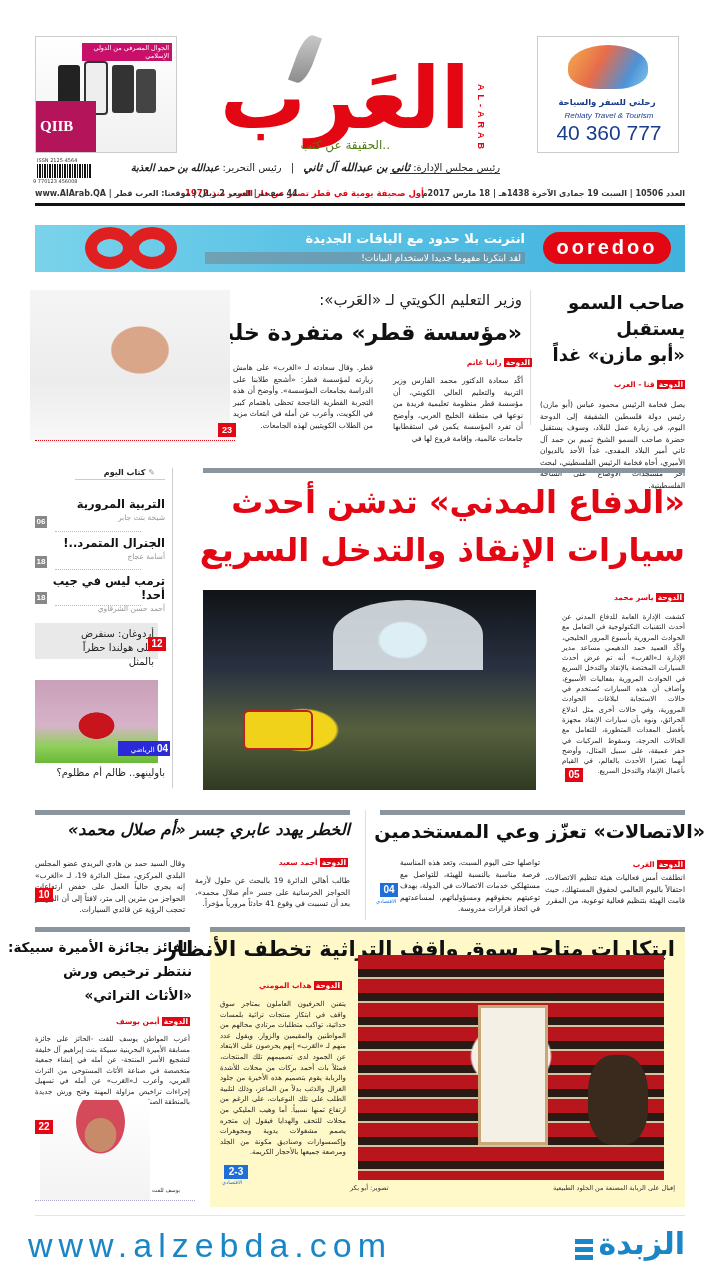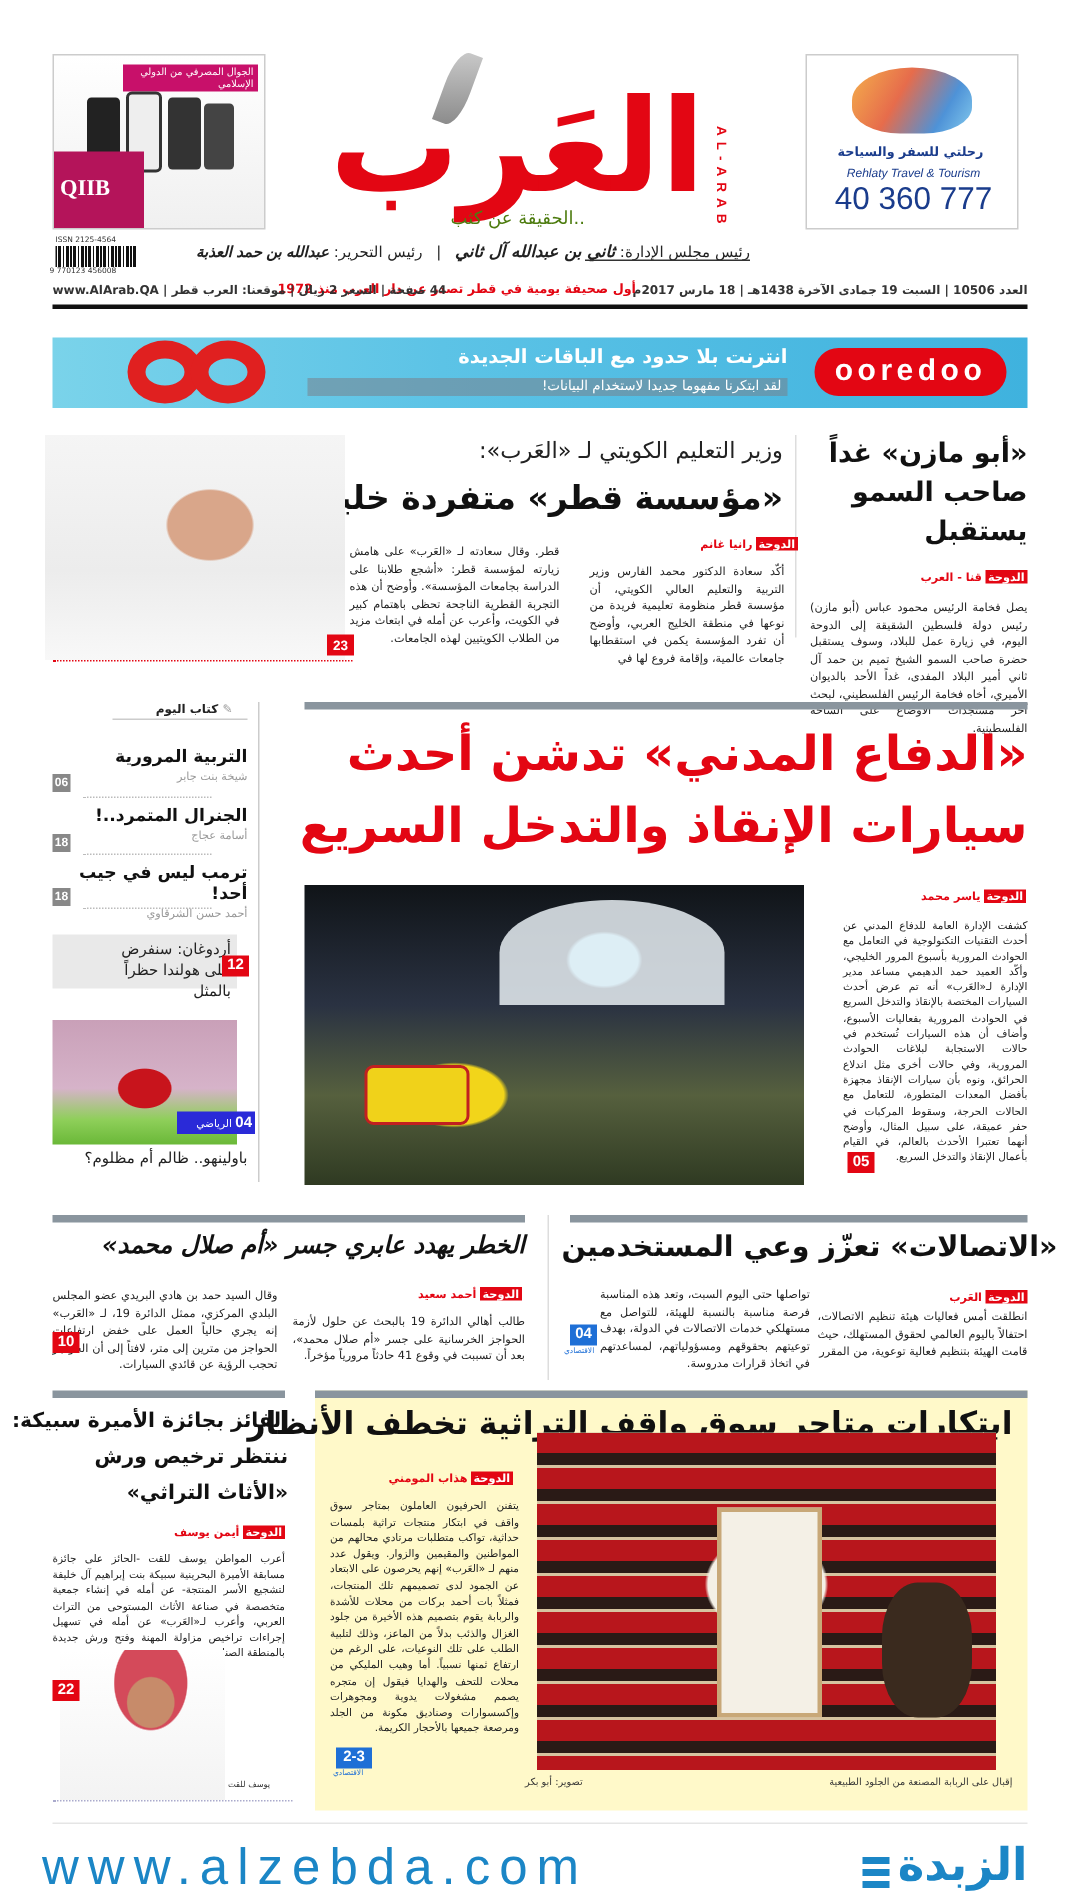--- a/index.html
+++ b/index.html
@@ -93,22 +93,22 @@
 
 <div class="abs banner" style="left:35px;top:225px;width:650px;height:47px;">
   <div class="abs infinity" style="left:50px;top:2px;width:50px;height:42px;"></div>
   <div class="abs infinity" style="left:92px;top:2px;width:50px;height:42px;"></div>
   <div class="abs ooredoo-pill" style="right:14px;top:7px;width:128px;height:32px;">ooredoo</div>
   <div class="abs rtl" style="right:160px;top:6px;color:#fff;font-weight:bold;font-size:13px;white-space:nowrap;">انترنت بلا حدود مع الباقات الجديدة</div>
   <div class="abs rtl" style="right:160px;top:27px;width:320px;color:#fff;font-size:9px;background:rgba(120,130,140,.55);padding:1px 4px;white-space:nowrap;">لقد ابتكرنا مفهوما جديدا لاستخدام البيانات!</div>
 </div>
 
 <div class="abs rtl" style="left:540px;top:290px;width:145px;">
+  <div class="h-black" style="font-size:18px;line-height:26px;">صاحب السمو يستقبل</div>
   <div class="h-black" style="font-size:18px;line-height:26px;">«أبو مازن» غداً</div>
-  <div class="h-black" style="font-size:18px;line-height:26px;">صاحب السمو يستقبل</div>
   <div class="byline" style="margin-top:12px;">
     <span class="city">الدوحة</span><span>قنا - العرب</span>
   </div>
   <div class="body-text" style="margin-top:10px;">يصل فخامة الرئيس محمود عباس (أبو مازن) رئيس دولة فلسطين الشقيقة إلى الدوحة اليوم، في زيارة عمل للبلاد، وسوف يستقبل حضرة صاحب السمو الشيخ تميم بن حمد آل ثاني أمير البلاد المفدى، غداً الأحد بالديوان الأميري، أخاه فخامة الرئيس الفلسطيني، لبحث آخر مستجدات الأوضاع على الساحة الفلسطينية.</div>
 </div>
 <div class="abs vrule" style="left:530px;top:290px;height:135px;"></div>
 
 <div class="abs rtl" style="left:150px;top:290px;width:372px;">
   <div style="font-size:15px;color:#222;line-height:20px;">وزير التعليم الكويتي لـ «العَرب»:</div>
   <div class="h-black" style="font-size:22px;line-height:34px;margin-top:6px;">«مؤسسة قطر» متفردة خليجياً</div>

